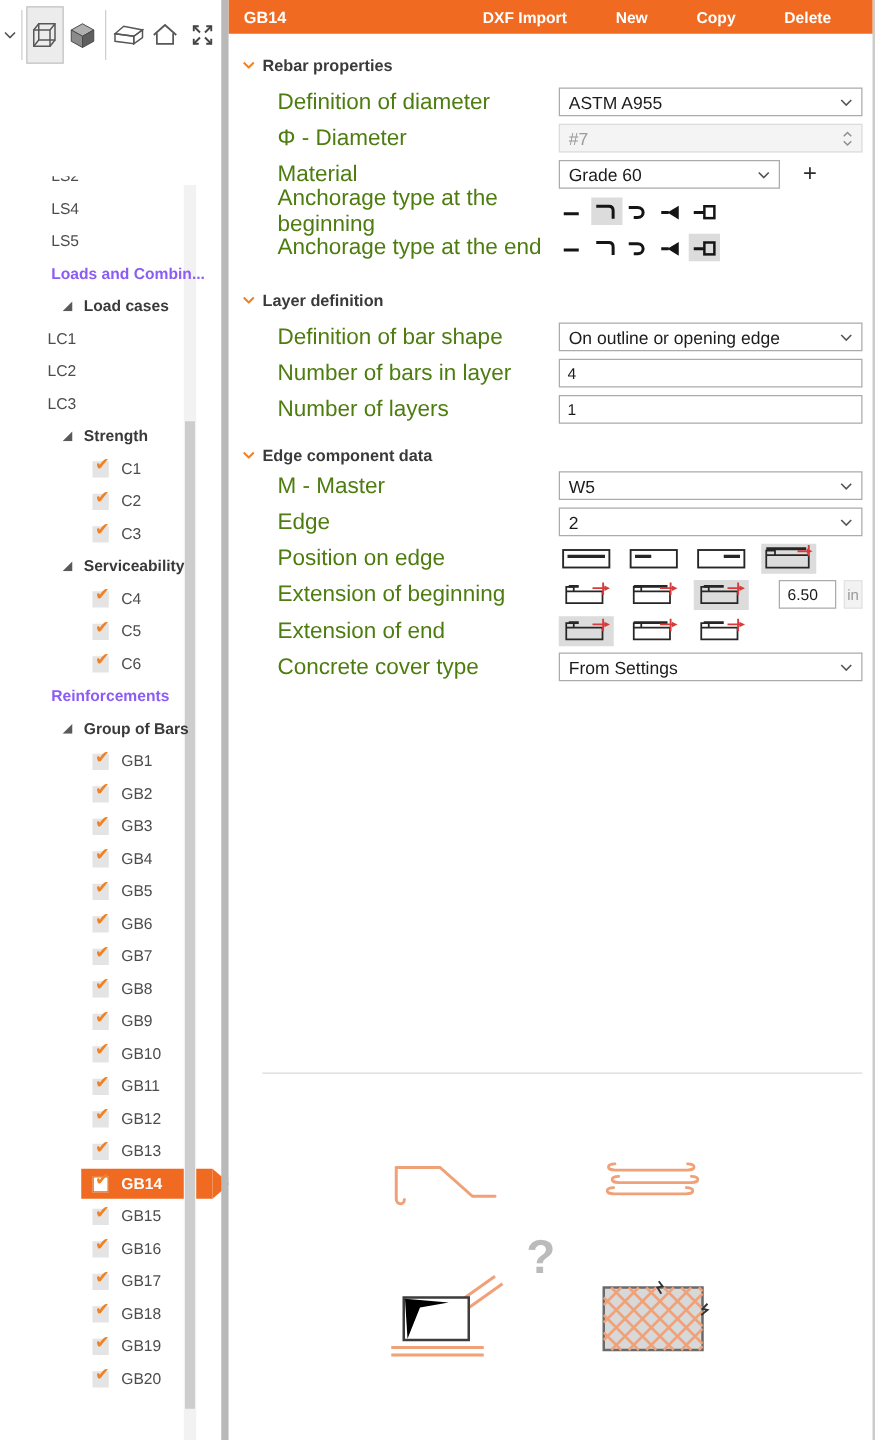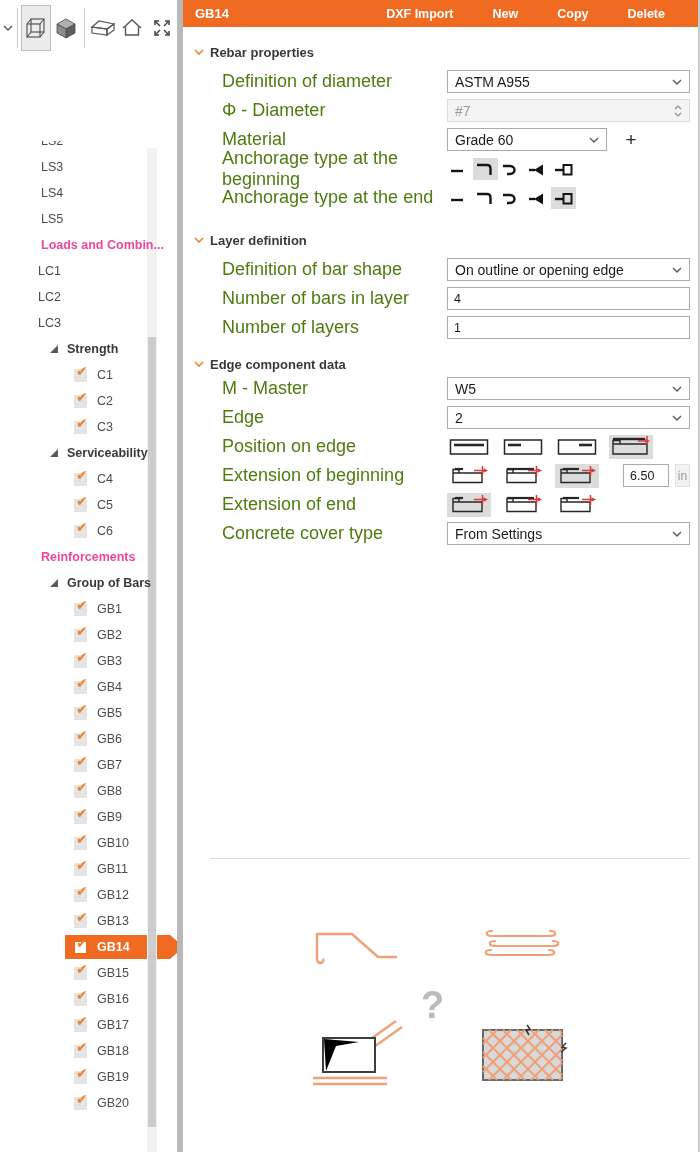--- a/index.html
+++ b/index.html
@@ -14,21 +14,21 @@
   .tb-sep { width:1px; height:40px; background:#cfcfcf; margin:0 3px; }
   .tb-btn { width:31px; height:46px; display:flex; align-items:center; justify-content:center; }
   .tb-btn.sel { background:#ececec; border:1px solid #c2c2c2; }
 
   
   .tree-viewport { position:absolute; top:141px; bottom:0; left:0; width:176px; overflow:hidden;margin-left:38px; }
   .tree-list { margin-top:-13px; }
   .row { position:relative; height:26px; display:flex; align-items:center;
     font-size:12.5px; color:#4c4c4c; white-space:nowrap; }
   .t-item  { padding-left:3px; }
-  .t-section { padding-left:3px; font-weight:bold; color:#ec4899; }
+  .t-section { padding-left:3px; font-weight:bold; color:#8b5cf6; }
   .t-group { padding-left:12px; font-weight:bold; color:#3a3a3a; }
   .t-group .exp { margin-right:9px; display:flex; }
   .t-child { }
   .t-check { padding-left:36px; }
   .cb { width:13px; height:13px; background:#e4e4e4; position:relative;
     margin-right:10px; flex:none; z-index:1; }
   .tick { position:absolute; left:2px; top:-5px; color:#f08124; font-size:14px;
     font-weight:bold; line-height:1; }
   .lbl { position:relative; z-index:1; }
   .row.selected .band { position:absolute; left:27px; top:1px; width:105px;
@@ -60,21 +60,21 @@
   .sec1 { margin-top:16px; margin-bottom:9px; }
   .sec2 { margin-top:22px; margin-bottom:9px; }
   .sec3 { margin-top:16px; margin-bottom:4px; }
 
   .prow { display:flex; align-items:center; height:23px; margin:0 8px 6px 39px; }
   .plabel { flex:0 0 225px; font-size:18px; color:#4d7c0f; }
 
   .dd { width:245px; height:23px; border:1px solid #ababab; background:#fff;
     display:flex; align-items:center; padding:0 7px; }
   .dd .ddv { flex:1; font-size:14px; color:#1b1b1b; }
-  .dd.narrow { width:160px; }
+  .dd.narrow { width:177px; }
   .dd.disabled { background:#f4f4f4; border-color:#dcdcdc; }
   .dd.disabled .ddv { color:#9b9b9b; }
   .spin { display:flex; flex-direction:column; gap:2px; align-items:center; }
   .plus { width:28px; margin-left:10px; text-align:center; font-size:19px;
     color:#2b2b2b; line-height:23px; }
   .ti { width:245px; height:23px; border:1px solid #ababab; padding:0 6px;
     font-size:12.5px; color:#1b1b1b; font-family:inherit; }
   .ti.small { width:46px; margin-left:14px; }
   .unit { width:30px; height:23px; margin-left:6px; background:#f2f2f2;
     border:1px solid #e2e2e2; color:#9a9a9a; font-size:12px;
@@ -155,30 +155,35 @@
       </svg>
     </span>
   </div>
 
   <div class="tree-viewport">
     <div class="tree-list">
         <div class="row t-item">
           <span class="lbl">LS2</span>
         </div>
         <div class="row t-item">
-          <span class="lbl">LS3</span>
-        </div>
-        <div class="row t-item">
           <span class="lbl">LS4</span>
         </div>
         <div class="row t-item">
           <span class="lbl">LS5</span>
         </div>
         <div class="row t-section">
           <span class="lbl">Loads and Combin...</span>
+        </div>
+        <div class="row t-group">
+          <span class="exp">
+            <svg width="8" height="8" viewBox="0 0 8 8">
+              <polygon points="8,0 8,8 0,8" fill="#5a5a5a"></polygon>
+            </svg>
+          </span>
+          <span class="lbl">Load cases</span>
         </div>
         <div class="row t-child">
           <span class="lbl">LC1</span>
         </div>
         <div class="row t-child">
           <span class="lbl">LC2</span>
         </div>
         <div class="row t-child">
           <span class="lbl">LC3</span>
         </div>

